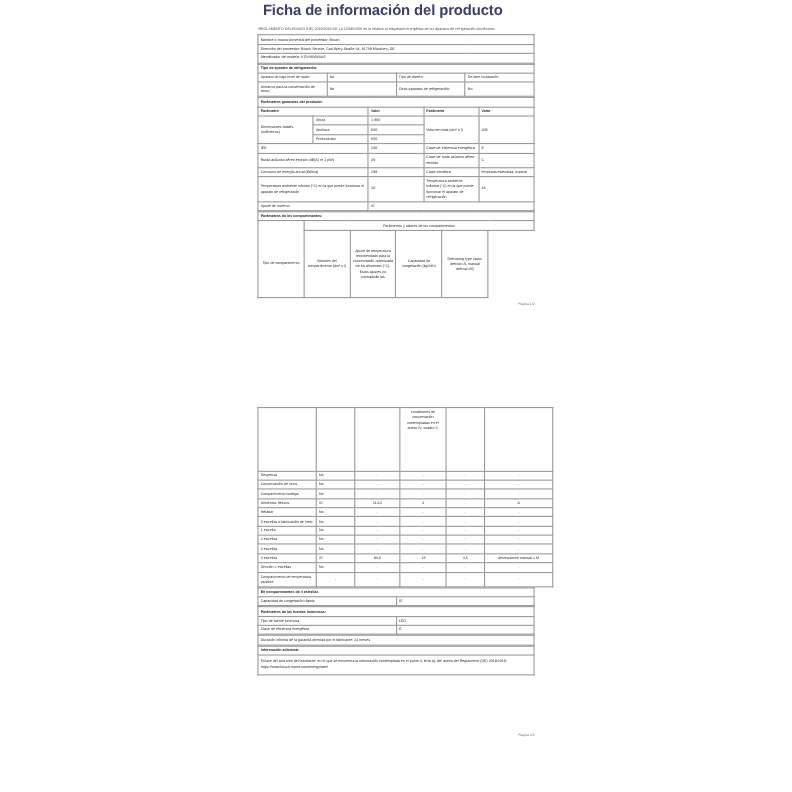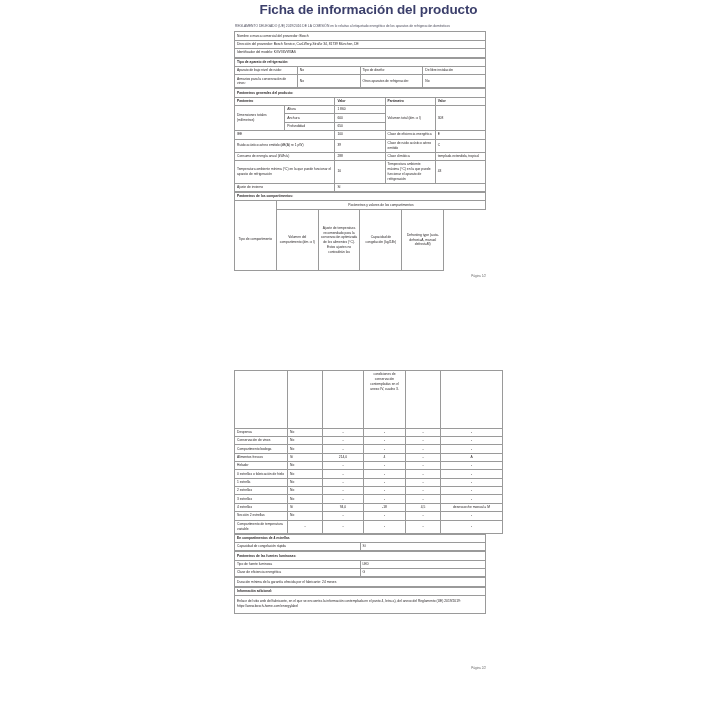--- a/index.html
+++ b/index.html
@@ -2,21 +2,21 @@
 <html><head>
 <meta charset="utf-8">
 <style>
   html,body{margin:0;padding:0;background:#ffffff;}
   body{width:720px;height:720px;font-family:"Liberation Sans",sans-serif;color:#231f20;}
   .page{position:absolute;left:234px;width:252px;}
   .page1{top:0;}
   .page2{top:370px;}
   h1.title{
     font-size:13.5px;font-weight:bold;color:#3b3f6b;
-    margin:0 0 4px 16px;padding:2px 0 2px 1px;line-height:1.15;letter-spacing:-.1px;text-align:center;
+    margin:0 0 4px 4px;padding:2px 0 2px 1px;line-height:1.15;letter-spacing:-.1px;
   }
   .regtext{
     font-size:3.3px;line-height:1.5;color:#4a4a5a;margin:0 0 3px 1px;padding-right:6px;
   }
   table{border-collapse:collapse;width:252px;table-layout:fixed;}
   td,th{
     border:0.5px solid #9a9a9a;
     font-size:3.3px;line-height:1.45;
     padding:1.3px 2px;
     vertical-align:middle;

